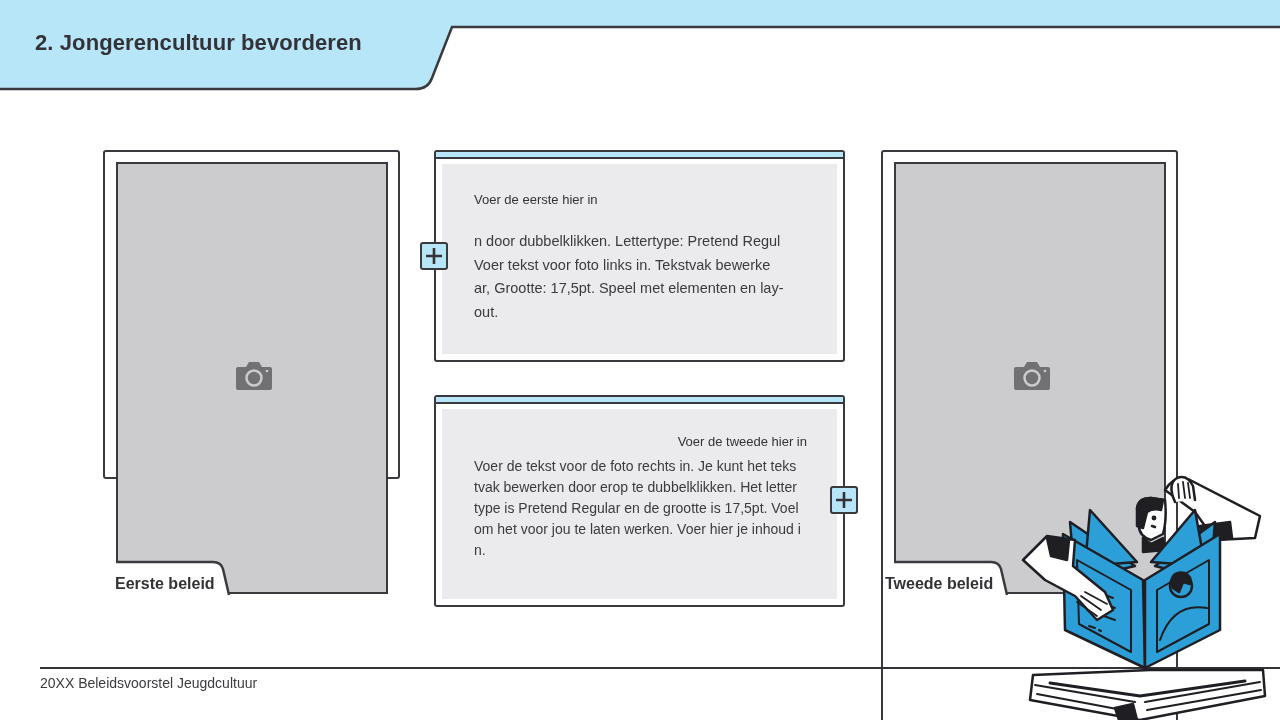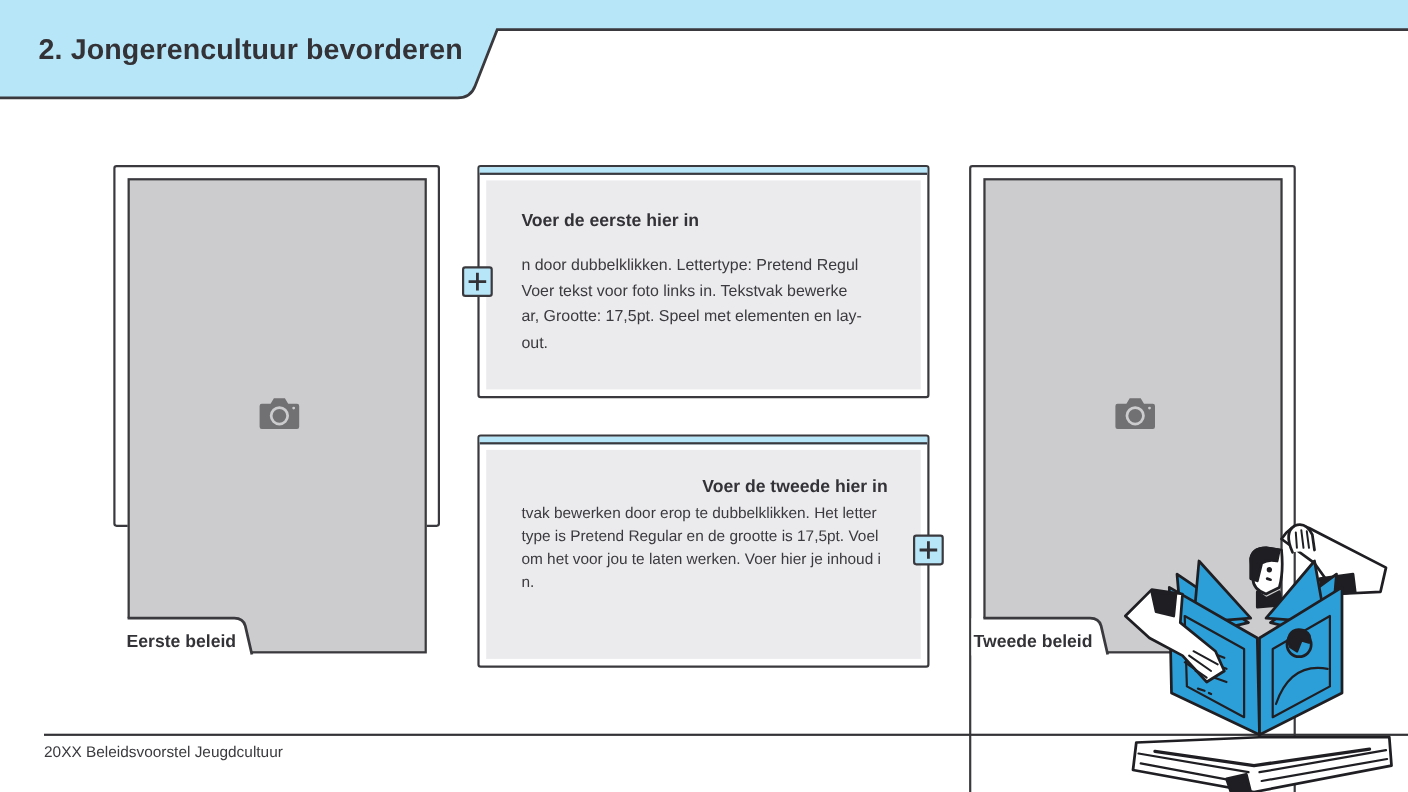--- a/index.html
+++ b/index.html
@@ -1,30 +1,30 @@
 <!DOCTYPE html>
 <html><head>
 <meta charset="utf-8">
 <style>
   html, body { margin:0; padding:0; }
   body { width:1280px; height:720px; position:relative; overflow:hidden; background:#ffffff; font-family:"Liberation Sans", sans-serif; color:#333236; }
   .header-band { position:absolute; left:0; top:0; width:1280px; height:27px; background:#b8e6f9; }
   .header-shape { position:absolute; left:0; top:0; width:1280px; height:92px; }
-  .title { position:absolute; left:35px; top:30px; font-size:26px; font-weight:bold; color:#333236; letter-spacing:0.1px; }
+  .title { position:absolute; left:35px; top:30px; font-size:22px; font-weight:bold; color:#333236; letter-spacing:0.1px; }
 
   .photo-frame { position:absolute; background:#fff; border:2.5px solid #3a393d; border-radius:3px; box-sizing:border-box; }
   .photo-inner { position:absolute; background:#cccbce; border:2.5px solid #3a393d; box-sizing:border-box; }
   .photo-notch { position:absolute; }
   .photo-label { position:absolute; font-size:16px; font-weight:bold; color:#333236; }
   .camera { position:absolute; width:38px; height:32px; }
 
   .text-card { position:absolute; background:#fff; border:2.5px solid #3a393d; border-radius:3px; box-sizing:border-box; }
   .text-card .topbar { position:absolute; left:0; right:0; top:0; height:5px; background:#b8e6f9; border-bottom:2px solid #3a393d; }
   .text-card .inner { position:absolute; left:6px; right:6px; top:12px; bottom:6px; background:#ebeaed; }
-  .card-title { position:absolute; font-size:16px; font-weight:bold; color:#333236; }
+  .card-title { position:absolute; font-size:13px; font-weight:normal; color:#333236; }
   .card-body { position:absolute; font-size:14.5px; line-height:23.5px; color:#3b3a3e; }
   .card-body.tight { line-height:21px; font-size:14px; }
 
   .plus-btn { position:absolute; width:28px; height:28px; background:#b8e6f9; border:2.5px solid #3a393d; border-radius:3px; box-sizing:border-box; display:flex; align-items:center; justify-content:center; cursor:pointer; }
 
   .footer-line { position:absolute; left:40px; top:667px; width:1240px; height:2px; background:#333236; }
   .footer-text { position:absolute; left:40px; top:675px; font-size:14px; color:#3b3a3e; }
 
   .illustration { position:absolute; left:1015px; top:470px; width:265px; height:250px; }
 </style>
@@ -82,20 +82,21 @@
   <svg width="18" height="18" viewBox="0 0 18 18">
     <path d="M9 1 V17 M1 9 H17" stroke="#333236" stroke-width="2.6"></path>
   </svg>
 </div>
 
 <div class="text-card" style="left:434px; top:395px; width:411px; height:212px;padding-left:12px;">
   <div class="topbar"></div>
   <div class="inner">
     <div class="card-title" style="right:30px; top:25px; text-align:right;">Voer de tweede hier in</div>
     <div class="card-body tight" style="left:32px; top:47px; width:370px;">
+      <div>Voer de tekst voor de foto rechts in. Je kunt het teks</div>
       <div>tvak bewerken door erop te dubbelklikken. Het letter</div>
       <div>type is Pretend Regular en de grootte is 17,5pt. Voel</div>
       <div>om het voor jou te laten werken. Voer hier je inhoud i</div>
       <div>n.</div>
     </div>
   </div>
 </div>
 <div class="plus-btn" style="left:830px; top:486px;">
   <svg width="18" height="18" viewBox="0 0 18 18">
     <path d="M9 1 V17 M1 9 H17" stroke="#333236" stroke-width="2.6"></path>

